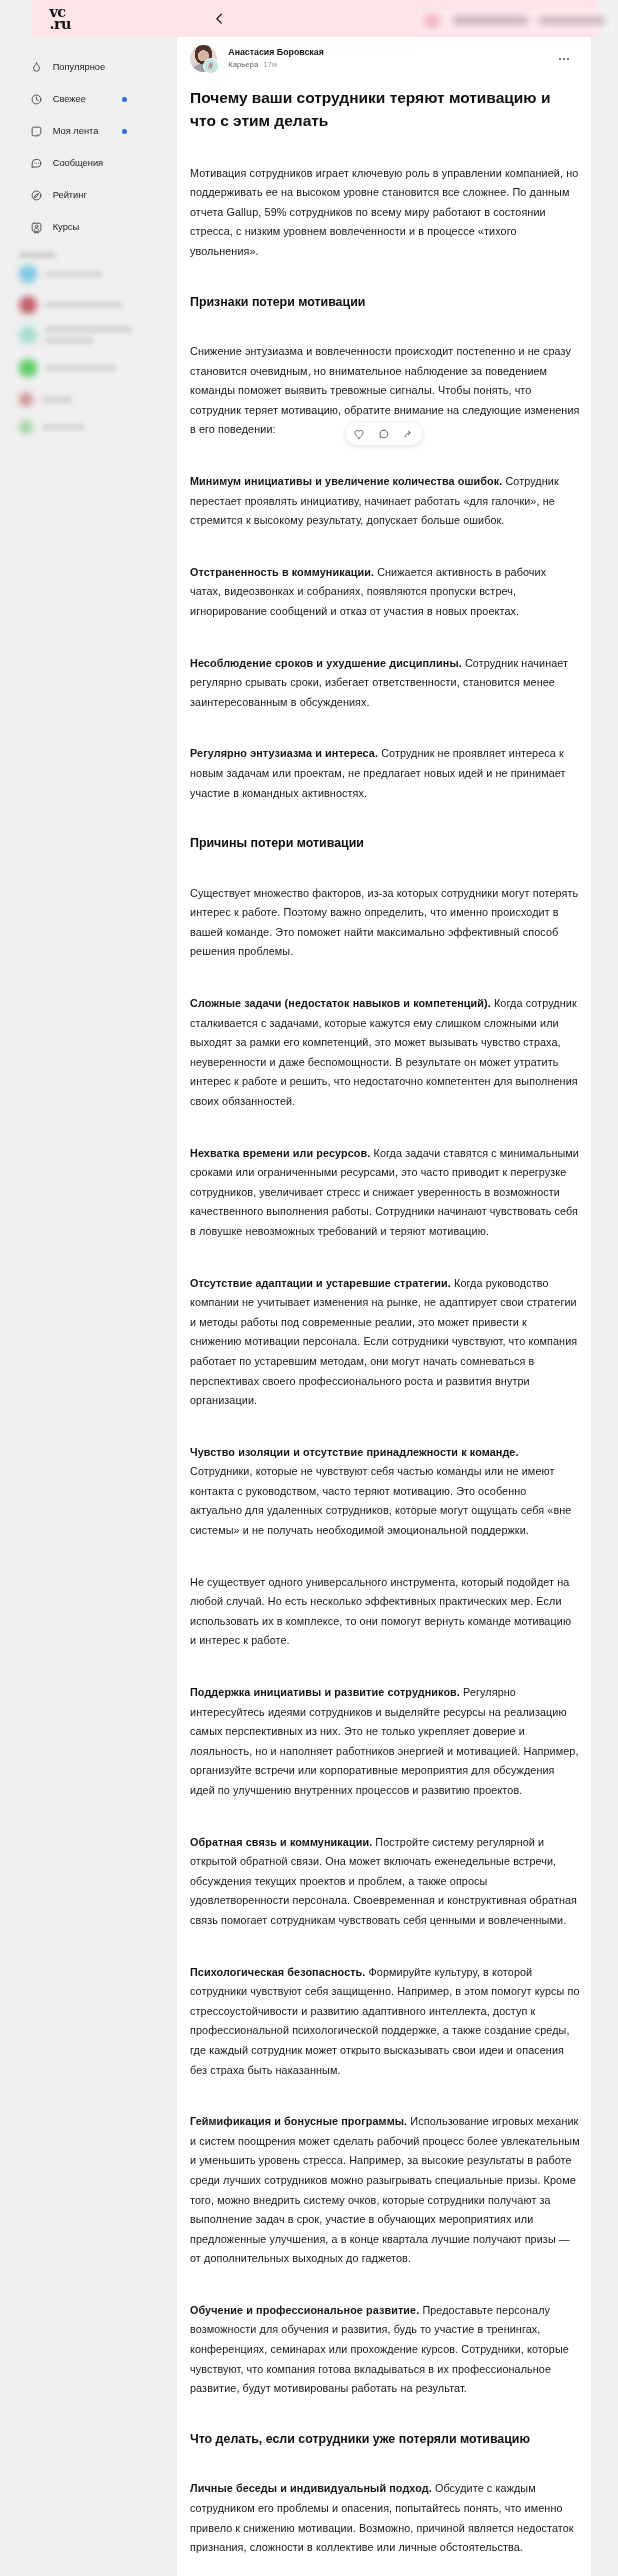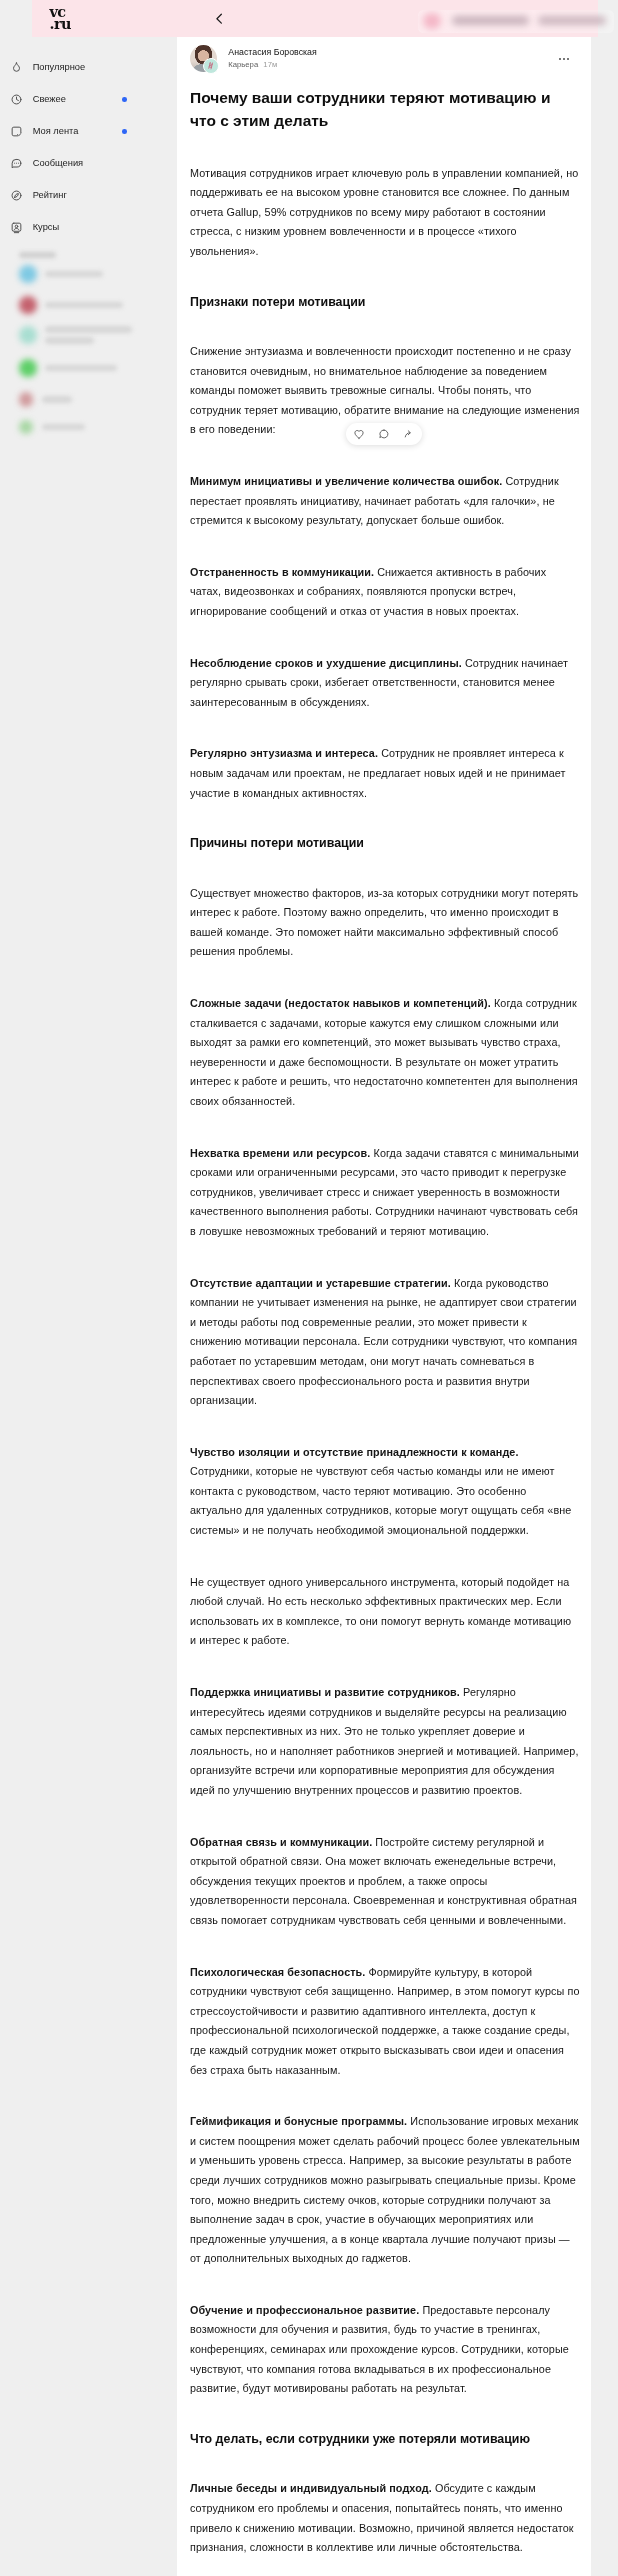--- a/index.html
+++ b/index.html
@@ -16,21 +16,21 @@
         align-items:center;justify-content:center;cursor:pointer;}
   .banner{position:absolute;left:386px;top:9.8px;width:196px;height:23px;border-radius:5.2px;
         background:rgba(255,255,255,.28);overflow:hidden;}
   .banner .blob{position:absolute;filter:blur(3.6px);border-radius:10.3px;}
   .banner .b1{left:5.2px;top:3.1px;width:17.5px;height:16.5px;background:#f4b7c7;border-radius:50%;}
   .banner .b2{left:34px;top:6.7px;width:77px;height:8.8px;background:#c9b3bc;}
   .banner .b3{left:120px;top:6.7px;width:68px;height:8.8px;background:#cdb8c0;}
   
   .sidebar{position:absolute;left:0;top:37px;width:155px;}
   .nav{padding-top:14.4px;}
-  .nav-item{display:flex;align-items:center;height:32px;padding:0 0 0 10px;cursor:pointer;}
+  .nav-item{display:flex;align-items:center;height:32px;padding:0 0 0 30px;cursor:pointer;}
   .nicon{width:13.4px;height:13.4px;flex:0 0 13.4px;display:flex;align-items:center;justify-content:center;}
   .nicon svg{width:13px;height:13px;stroke:#4d4d4d;fill:none;stroke-width:1.8;stroke-linecap:round;stroke-linejoin:round;}
   .nlabel{margin-left:9.3px;font-size:9.3px;font-weight:500;color:#1d1d1d;}
   .dot{width:4.6px;height:4.6px;border-radius:50%;background:#2e66f6;margin-left:auto;margin-right:28px;}
   
   .subs{position:absolute;left:0;top:252px;width:155px;}
   .subs-header{margin-left:19px;width:37px;height:6.2px;border-radius:3.1px;background:#cfcfcf;filter:blur(2.1px);}
   .sub-item{display:flex;align-items:center;margin:0 0 0 19px;cursor:pointer;}
   .sub-av{border-radius:50%;filter:blur(3.1px);flex:0 0 auto;}
   .sub-bars{margin-left:8.2px;display:flex;flex-direction:column;gap:4.1px;}
@@ -44,21 +44,21 @@
     background-image:
       radial-gradient(circle 5.7px at 13.4px 10.8px, #d8b4a0 97%, transparent),
       radial-gradient(ellipse 8.8px 10.3px at 13.4px 9.3px, #4e332a 97%, transparent),
       radial-gradient(ellipse 11.3px 7.2px at 13.4px 26px, #9aa0a5 97%, transparent),
       linear-gradient(180deg,#e4d8d0 0 60%, #b9b4b1 100%);
   }
   .badge{position:absolute;right:-2.1px;bottom:-2.1px;width:14.4px;height:14.4px;border-radius:50%;
     background:#bfe7dd;border:1px solid #fff;display:flex;align-items:center;justify-content:center;}
   .badge svg{width:9.3px;height:9.3px;stroke:#c4697f;stroke-width:2;stroke-linecap:round;}
   .head-text{margin-left:11.3px;padding-top:1.5px;}
-  .author{font-size:8.8px;font-weight:400;color:#141414;cursor:pointer;}
+  .author{font-size:8.8px;font-weight:700;color:#141414;cursor:pointer;}
   .meta{margin-top:3.1px;font-size:7.7px;}
   .meta .cat{color:#5f5f5f;cursor:pointer;}
   .meta .time{color:#9a9a9a;margin-left:5.2px;text-align:center;}
   .kebab{position:absolute;right:7.2px;top:9.3px;display:flex;gap:2.1px;cursor:pointer;padding:3.1px;}
   .kebab i{width:2.1px;height:2.1px;border-radius:50%;background:#4a4a4a;display:block;}
   
   h1{margin:13.4px 0 0 0;font-size:15.5px;line-height:23px;font-weight:700;color:#0f0f0f;letter-spacing:0;}
   #article-body h2{margin:25px 0 7.2px 0;font-size:12.4px;line-height:16.5px;font-weight:700;color:#0f0f0f;}
   #article-body p{margin:32px 0;font-size:10.8px;line-height:19.6px;color:#161616;letter-spacing:0.1px;}
   #article-body p b{font-weight:700;}

